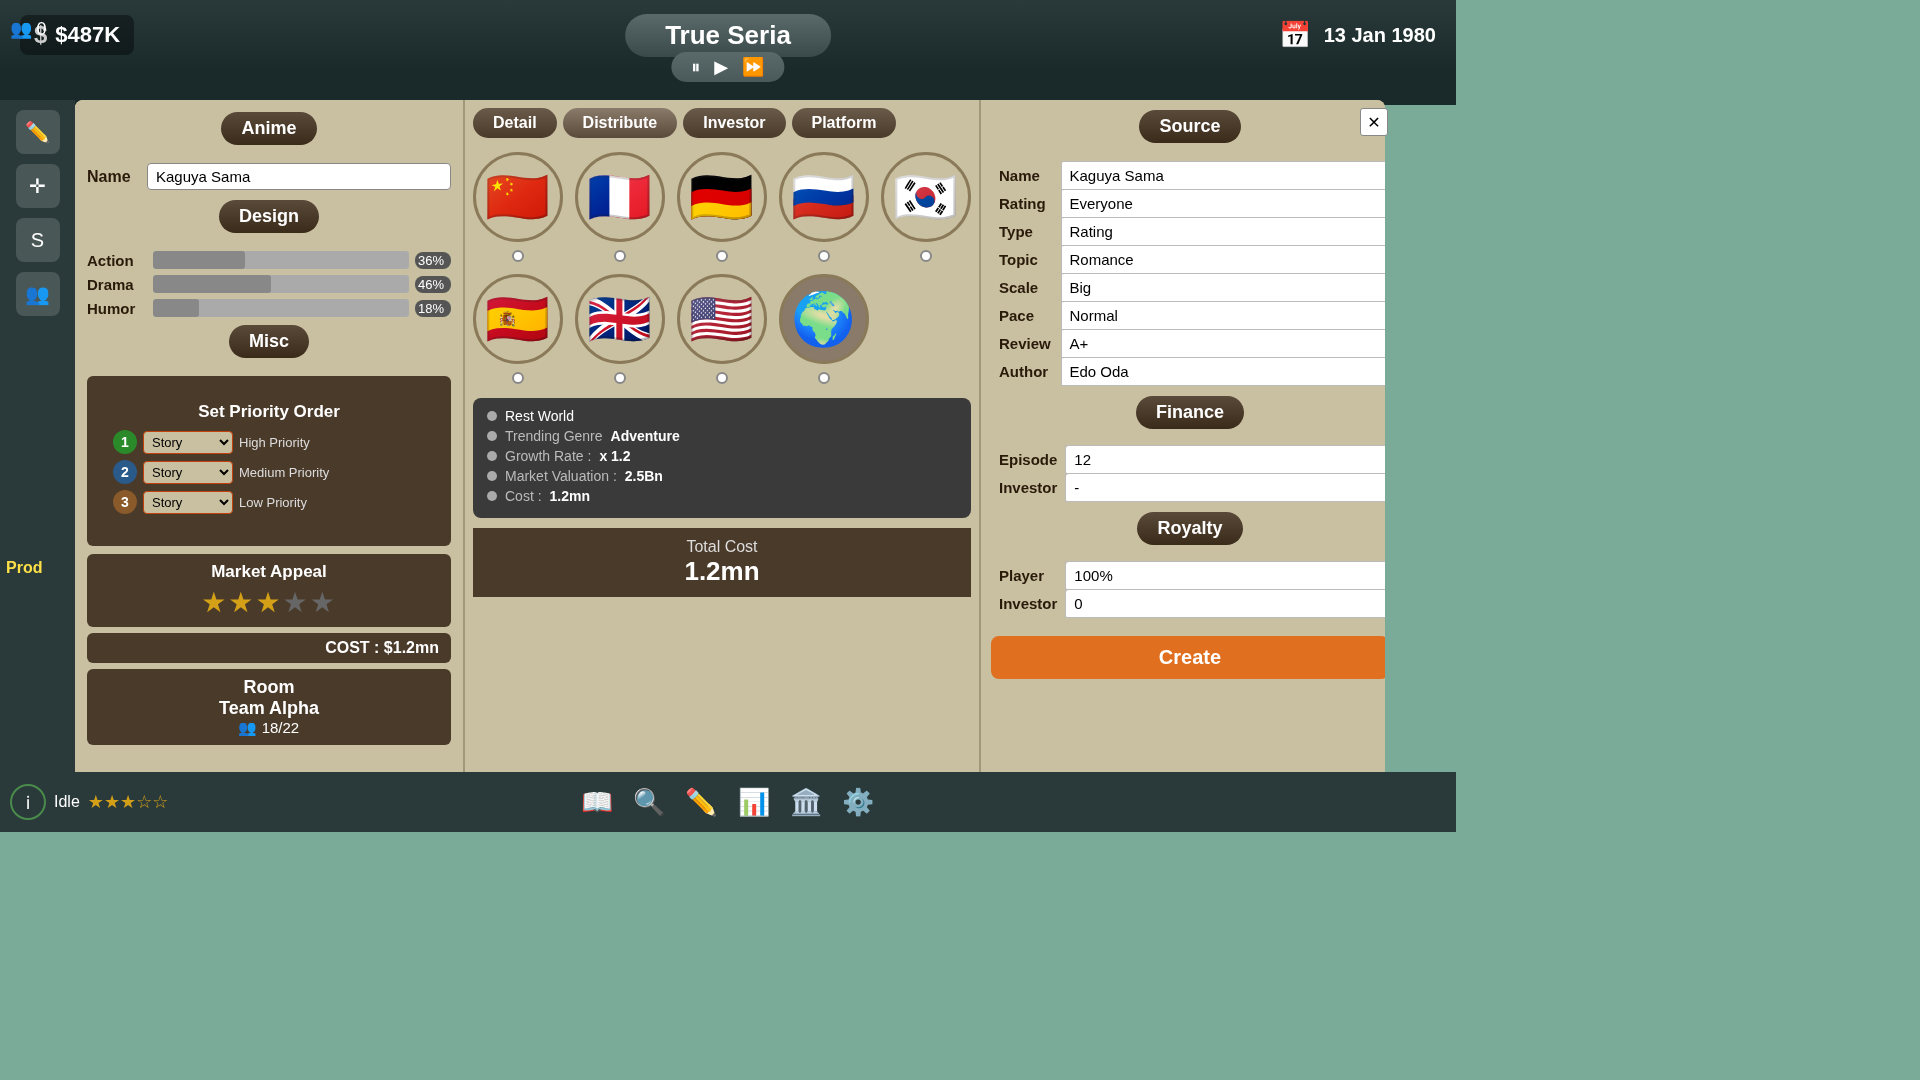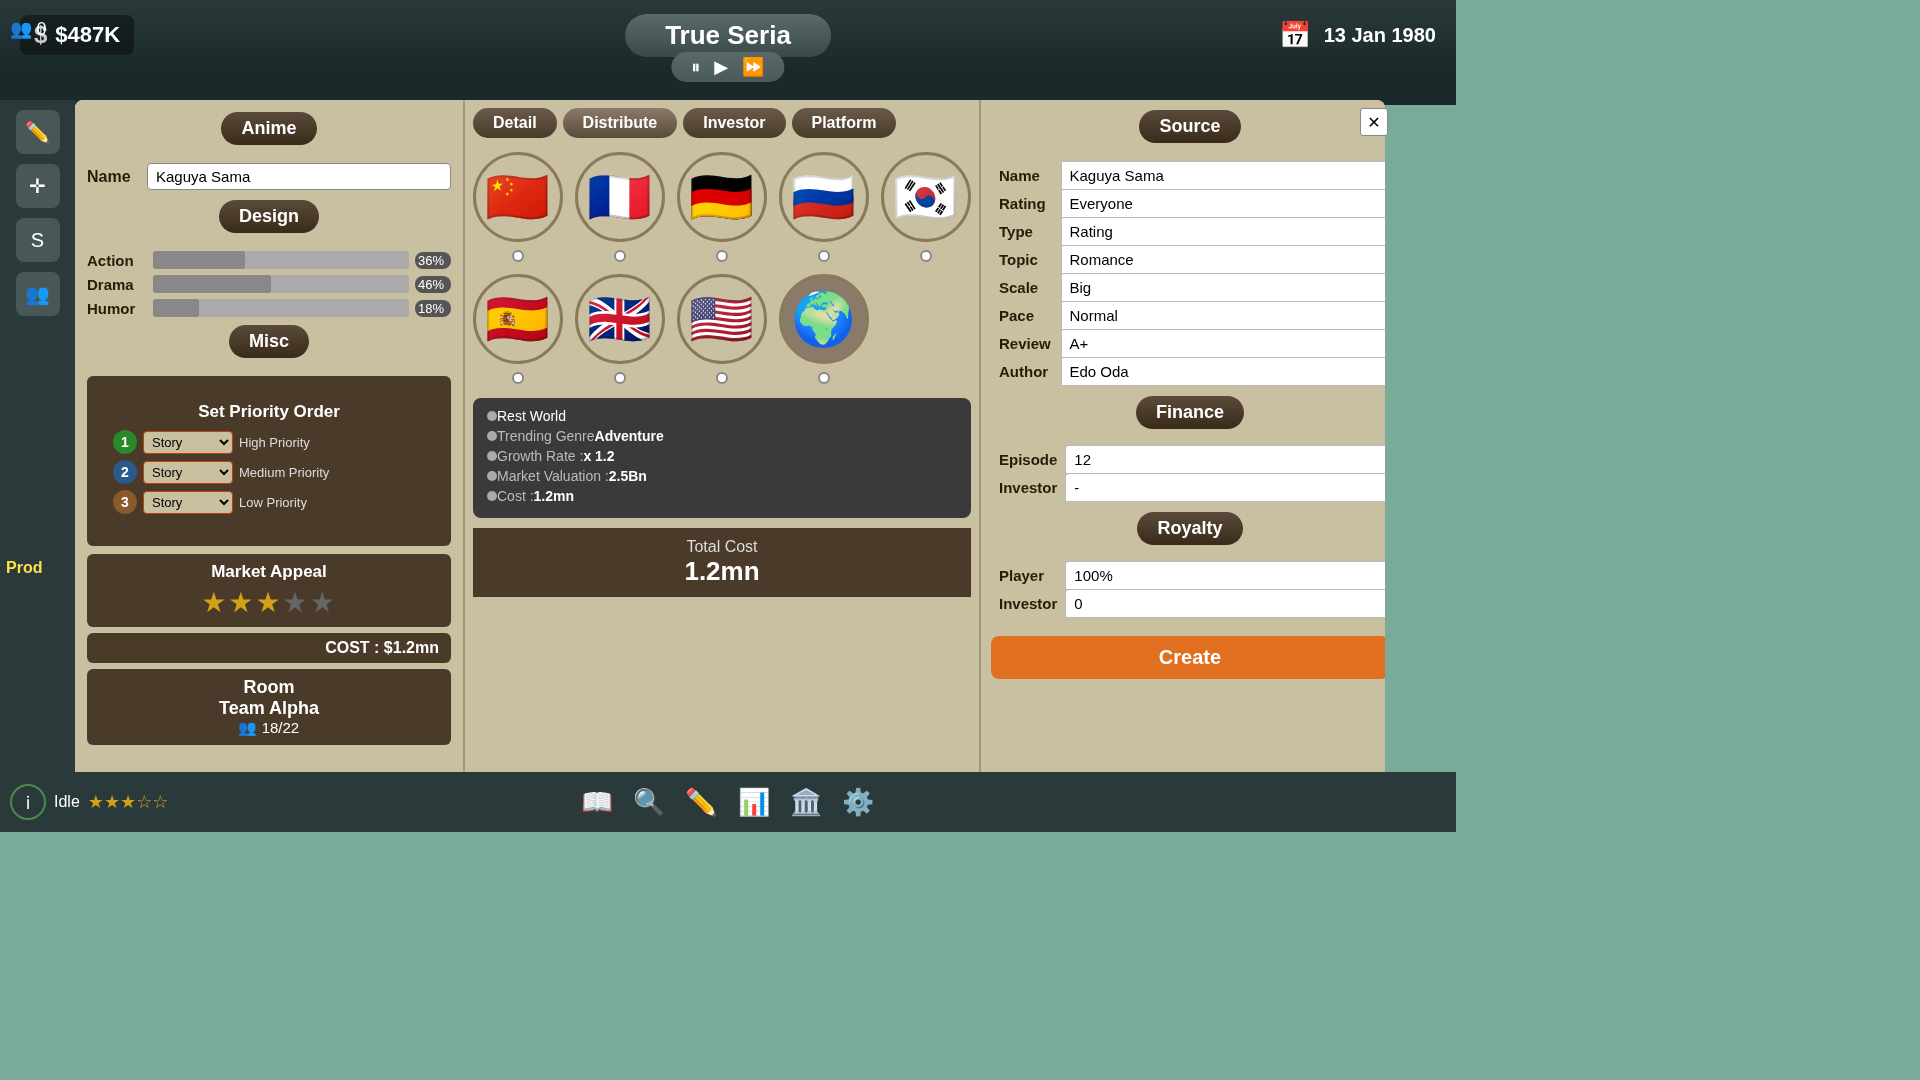--- a/index.html
+++ b/index.html
@@ -345,21 +345,21 @@
 
     .info-box {
       background: #3a3a3a;
       border-radius: 8px;
       padding: 10px 14px;
       margin-bottom: 10px;
     }
     .info-row {
       display: flex;
       align-items: center;
-      gap: 0;
+      gap: 8px;
       margin-bottom: 4px;
       color: white;
       font-size: 14px;
     }
     .info-dot {
       width: 10px;
       height: 10px;
       border-radius: 50%;
       background: #aaa;
       flex-shrink: 0;

